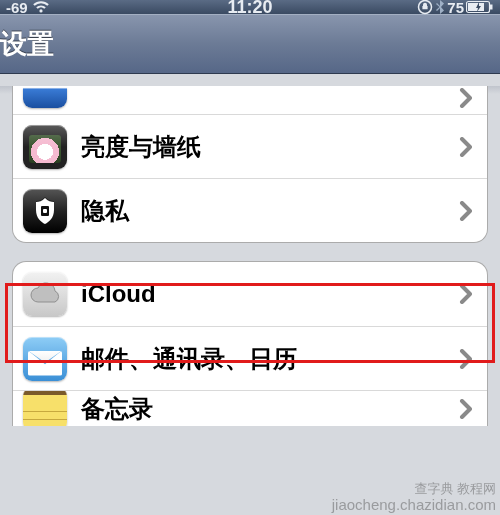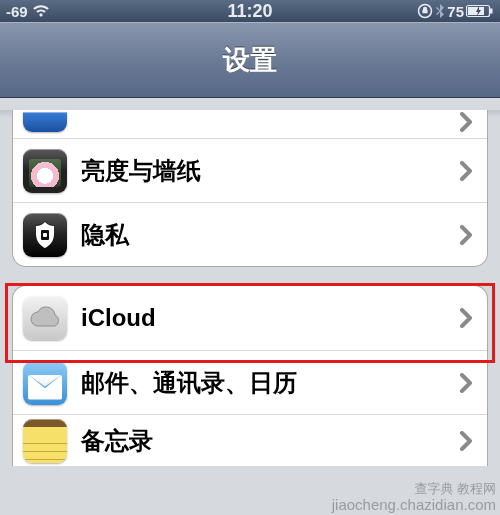--- a/index.html
+++ b/index.html
@@ -6,21 +6,21 @@
     body {
       width: 500px;
       height: 515px;
       font-family: -apple-system, "Helvetica Neue", Arial, sans-serif;
       background: #d6d9de;
       overflow: hidden;
       position: relative;
     }
     
     .status-bar {
-      height: 22px;
+      height: 14px;
       background: linear-gradient(to bottom, #5a6b85 0%, #3a4a62 100%);
       display: flex;
       align-items: center;
       color: #e8ecf2;
       font-size: 15px;
       font-weight: bold;
       padding: 0 6px;
       position: relative;
     }
     .status-left {
@@ -37,26 +37,25 @@
     }
     .status-right {
       margin-left: auto;
       display: flex;
       align-items: center;
       gap: 2px;
     }
     .status-right svg { display: block; }
     
     .nav-header {
-      height: 76px;
+      height: 60px;
       background: linear-gradient(to bottom, #b7c1d1 0%, #8895ad 2%, #6c7b96 50%, #566787 100%);
       border-bottom: 1px solid #2e3a4f;
       display: flex;
       align-items: center;
-      justify-content: center;
     }
     .nav-title {
       color: #fff;
       font-size: 27px;
       font-weight: bold;
       text-shadow: 0 -1px 0 rgba(0,0,0,0.5);
     }
     
     .content {
       padding: 0 12px;
@@ -88,21 +87,21 @@
       border-top: 1px solid #d9d9d9;
     }
     .row:first-child { border-top: none; }
     .row.partial-top {
       height: 28px;
       overflow: hidden;
       align-items: flex-end;
       padding-bottom: 6px;
     }
     .row.partial-bottom {
-      height: 52px;
+      height: 36px;
       overflow: hidden;
     }
     .icon-box {
       width: 44px;
       height: 44px;
       border-radius: 9px;
       flex-shrink: 0;
       display: flex;
       align-items: center;
       justify-content: center;

